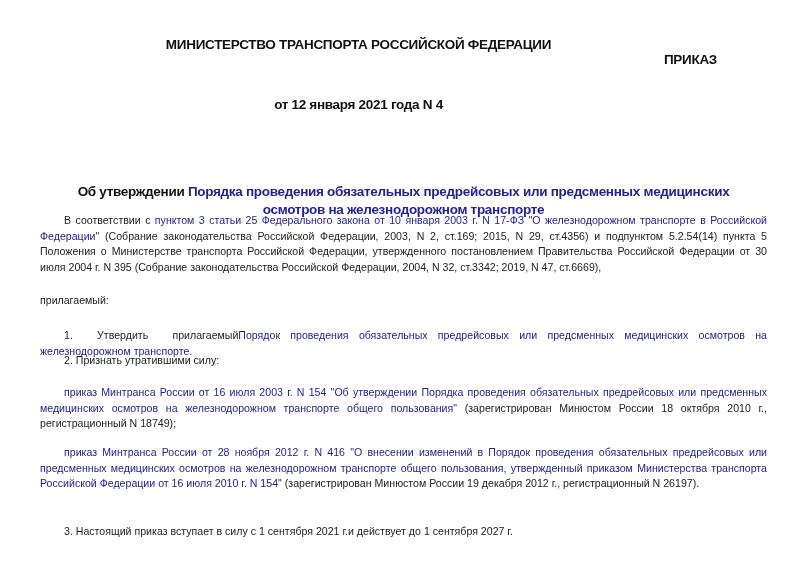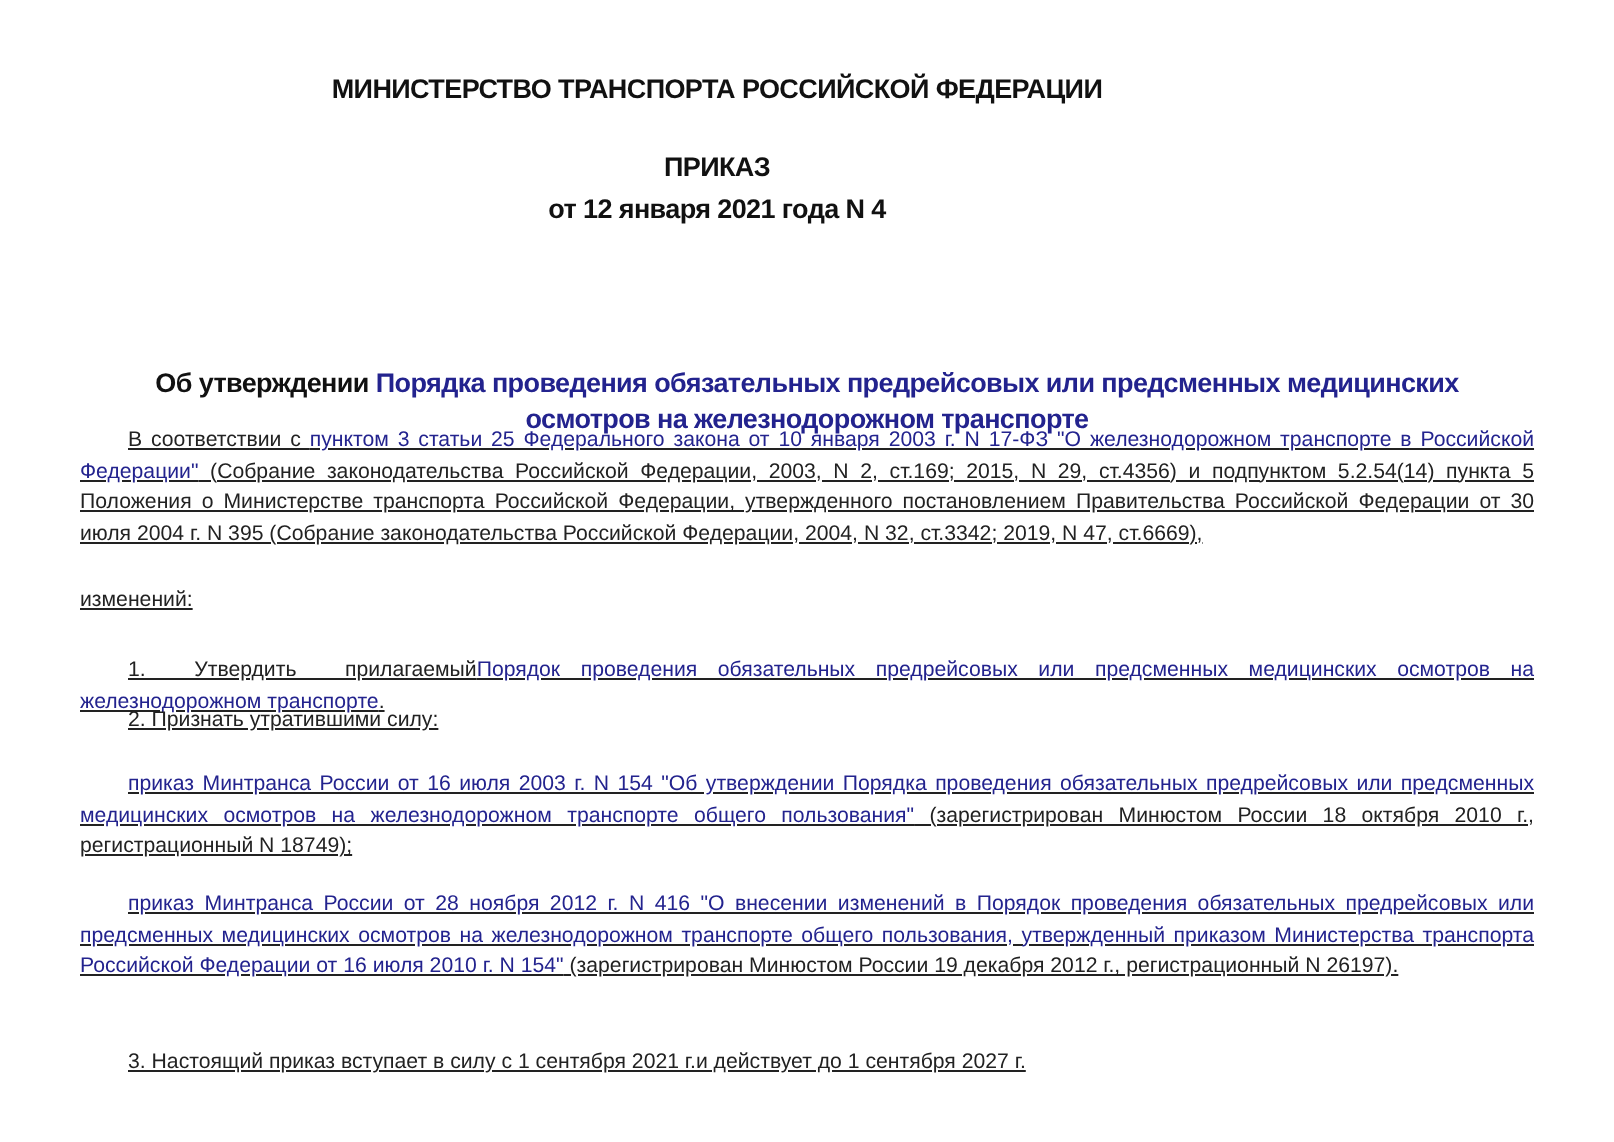--- a/index.html
+++ b/index.html
@@ -4,39 +4,39 @@
 <style>
   html, body { margin: 0; padding: 0; background: #ffffff; }
   body { width: 807px; height: 571px; overflow: hidden; position: relative;
          font-family: "Liberation Sans", sans-serif; color: #1a1a1a; }
   .hdr { position: absolute; left: 0; width: 717px; text-align: center;
          font-weight: bold; font-size: 13.5px; letter-spacing: -0.3px; color: #111; }
   .title { position: absolute; left: 60px; width: 687px; text-align: center;
            font-weight: bold; font-size: 13.5px; line-height: 18px; letter-spacing: -0.3px; color: #111; margin-top: 44px; }
   .link { color: #23238e; }
   .p { position: absolute; left: 40px; width: 727px; font-size: 10.6px; line-height: 15.5px;
-       text-align: justify; color: #222; text-decoration: underline; }
+       text-align: justify; color: #222; }
   .ind { text-indent: 24px; }
 </style>
 </head>
 <body>
 
 <div class="hdr" style="top:37px;">МИНИСТЕРСТВО ТРАНСПОРТА РОССИЙСКОЙ ФЕДЕРАЦИИ</div>
-<div class="hdr" style="top:76px;">ПРИКАЗ</div>
+<div class="hdr" style="top:52px;text-align:right;">ПРИКАЗ</div>
 <div class="hdr" style="top:97px;">от 12 января 2021 года N 4</div>
 
 <div class="title" style="top:139px;">
   <span>Об утверждении </span><a class="link">Порядка проведения обязательных предрейсовых или предсменных медицинских осмотров на железнодорожном транспорте</a>
 </div>
 
 <div class="p ind" style="top:213px;">
   <span>В соответствии с </span><a class="link">пунктом 3 статьи 25 Федерального закона от 10 января 2003 г. N 17-ФЗ "О железнодорожном транспорте в Российской Федерации"</a><span> (Собрание законодательства Российской Федерации, 2003, N 2, ст.169; 2015, N 29, ст.4356) и подпунктом 5.2.54(14) пункта 5 Положения о Министерстве транспорта Российской Федерации, утвержденного постановлением Правительства Российской Федерации от 30 июля 2004 г. N 395 (Собрание законодательства Российской Федерации, 2004, N 32, ст.3342; 2019, N 47, ст.6669),</span>
 </div>
 
-<div class="p" style="top:293px;">изменений:</div>
+<div class="p" style="top:293px;">прилагаемый:</div>
 
 <div class="p ind" style="top:308px;margin-top:20px;">
   <span style="word-spacing:14px;">1. Утвердить прилагаемый</span><a class="link">Порядок проведения обязательных предрейсовых или предсменных медицинских осмотров на железнодорожном транспорте</a><span>.</span>
 </div>
 
 <div class="p ind" style="top:353px;">2. Признать утратившими силу:</div>
 
 <div class="p ind" style="top:385px;">
   <a class="link">приказ Минтранса России от 16 июля 2003 г. N 154 "Об утверждении Порядка проведения обязательных предрейсовых или предсменных медицинских осмотров на железнодорожном транспорте общего пользования"</a><span> (зарегистрирован Минюстом России 18 октября 2010 г., регистрационный N 18749);</span>
 </div>

